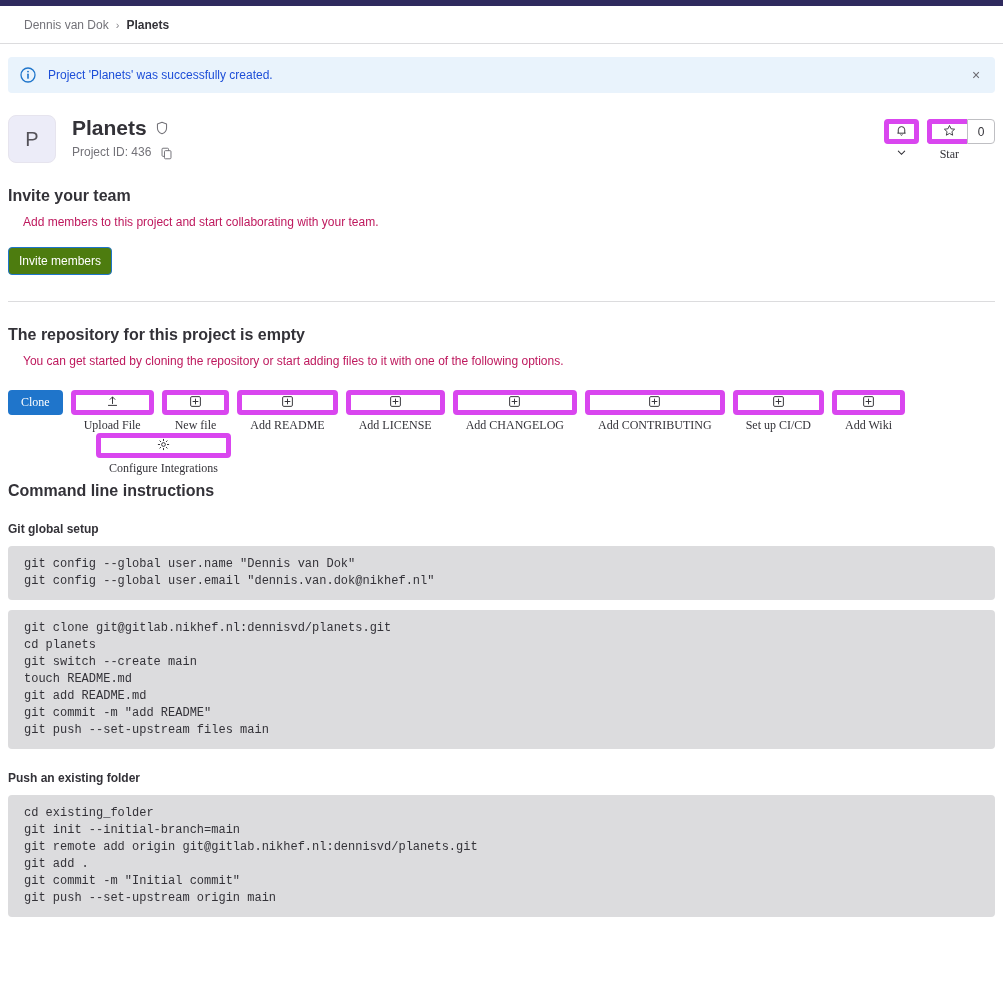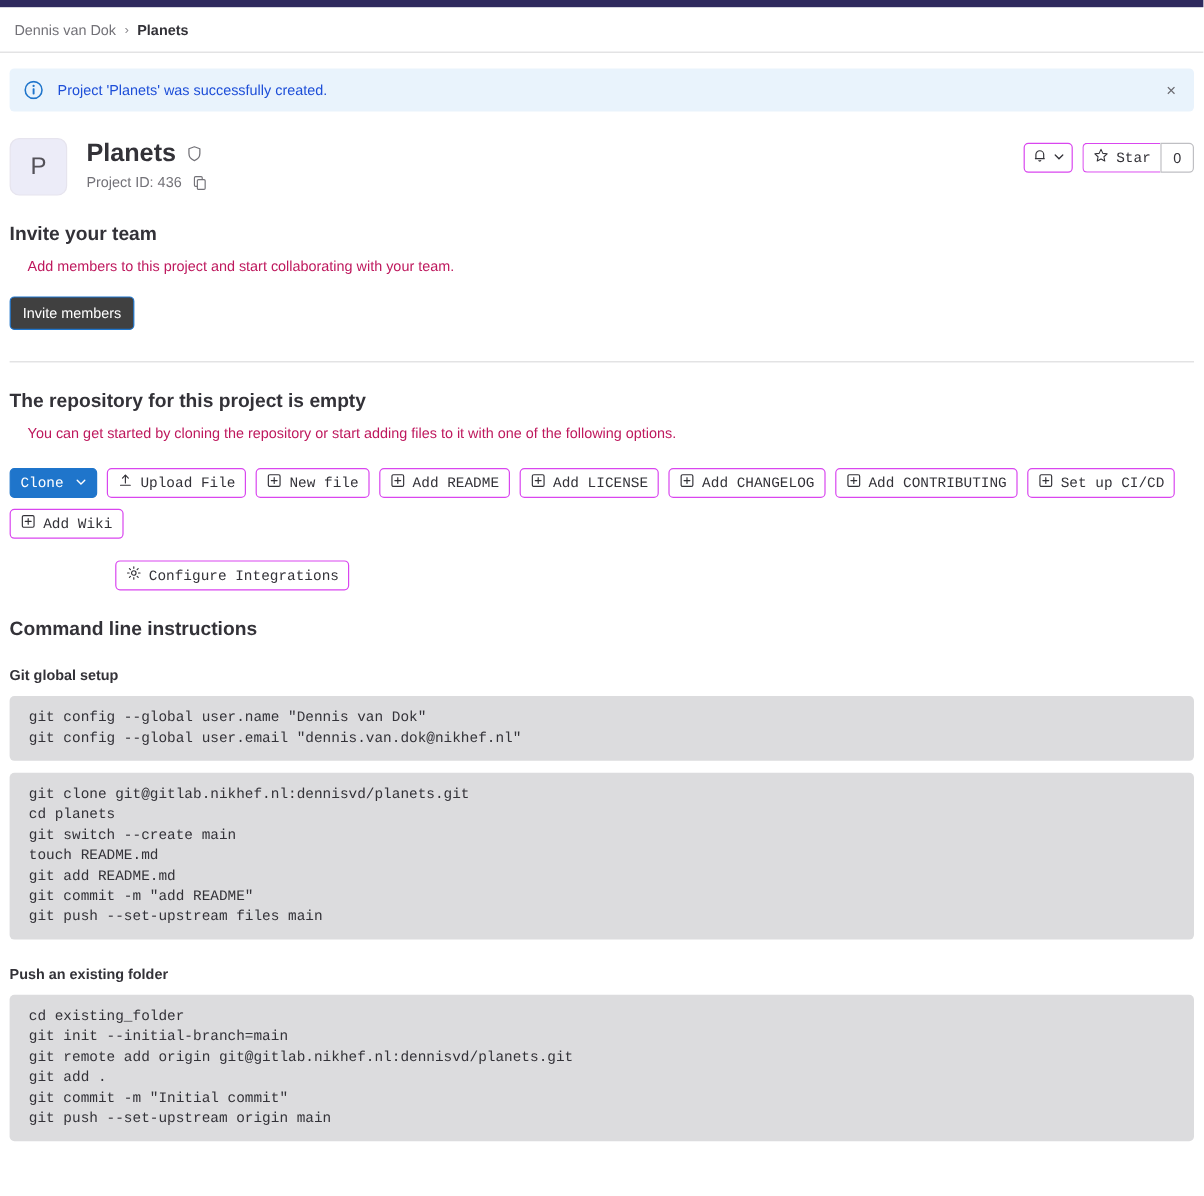--- a/index.html
+++ b/index.html
@@ -14,21 +14,21 @@
   .topbar {
     height: 6px;
     background: #2f2a5e;
     width: 100%;
   }
   .breadcrumb-bar {
     height: 38px;
     border-bottom: 1px solid #dcdcde;
     display: flex;
     align-items: center;
-    padding: 0 12px;
+    padding: 0 24px;
   }
   .breadcrumb { display: flex; align-items: center; font-size: 12px; }
   .bc-link { color: #737278; text-decoration: none; }
   .bc-sep { color: #89888d; margin: 0 7px; font-size: 11px; }
   .bc-current { color: #333238; font-weight: bold; }
 
   .page { padding: 0 8px; }
 
   .alert {
     margin-top: 13px;
@@ -66,33 +66,34 @@
   .project-meta { margin-left: 16px; padding-top: 1px; flex: 1; }
   .project-title-row { display: flex; align-items: center; }
   .project-title { font-size: 21px; font-weight: bold; color: #333238; line-height: 1.1; }
   .shield-icon { margin-left: 8px; width: 14px; height: 14px; color: #737278; }
   .project-id-row { display: flex; align-items: center; margin-top: 6px; }
   .project-id { font-size: 12px; color: #737278; }
   .copy-icon { margin-left: 9px; width: 13px; height: 13px; color: #737278; cursor: pointer; }
 
   .header-actions { display: flex; align-items: center; gap: 8px; padding-top: 4px; }
   .btn {
-    font-family: Liberation Mono, monospace;
-    font-size: 12px;
-    border: 1px solid #d946ef;
+    font-family: Liberation Serif, serif;
+    font-size: 12px;
+    border: 5px solid #d946ef;
     background: #fff;
     color: #333238;
     border-radius: 4px;
     height: 25px;
     padding: 0 8px;
     display: inline-flex;
     align-items: center;
     gap: 6px;
     cursor: pointer;
     white-space: nowrap;
+    flex-direction: column;
   }
   .btn svg { flex: 0 0 auto; }
   .notif-btn { padding: 0 6px; gap: 5px; }
   .star-group { display: flex; align-items: center; }
   .star-group .btn { border-radius: 4px 0 0 4px; border-right: none; }
   .star-count {
     border: 1px solid #bfbfc3;
     border-radius: 0 4px 4px 0;
     height: 25px;
     min-width: 28px;
@@ -108,21 +109,21 @@
     color: #333238;
     margin: 24px 0 0 0;
   }
   h2.section-title.tight { }
   p.section-desc {
     font-size: 12px;
     color: #be185d;
     margin: 10px 0 0 15px;
   }
   .btn-primary {
-    background: #404040;
+    background: #4d7c0f;
     border: 1px solid #1f75cb;
     color: #fff;
     height: 28px;
     padding: 0 10px;
     font-size: 12px;
     border-radius: 4px;
     display: inline-flex; align-items: center; gap: 6px;
     cursor: pointer;
     margin-top: 18px;
     font-family: "Liberation Sans", sans-serif;

